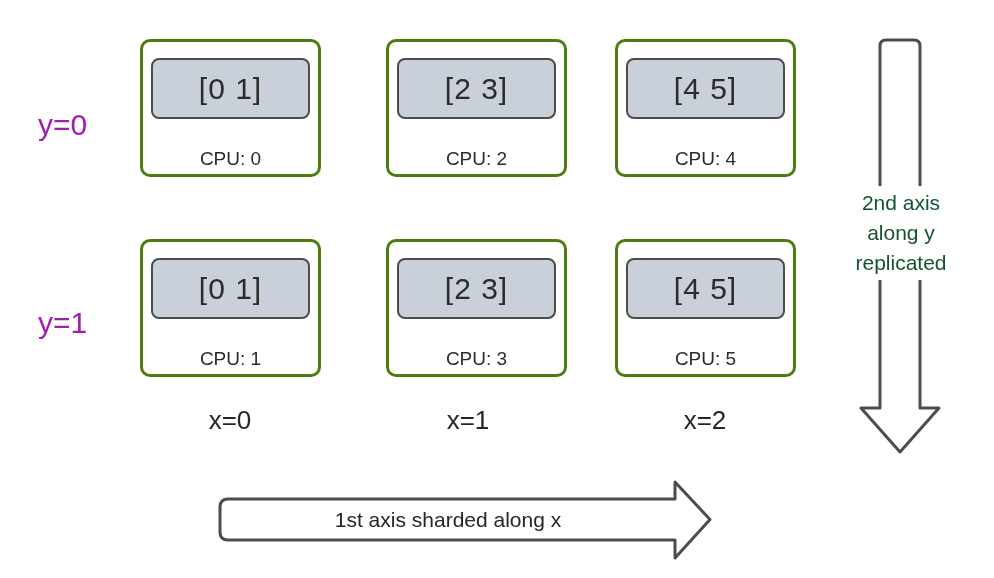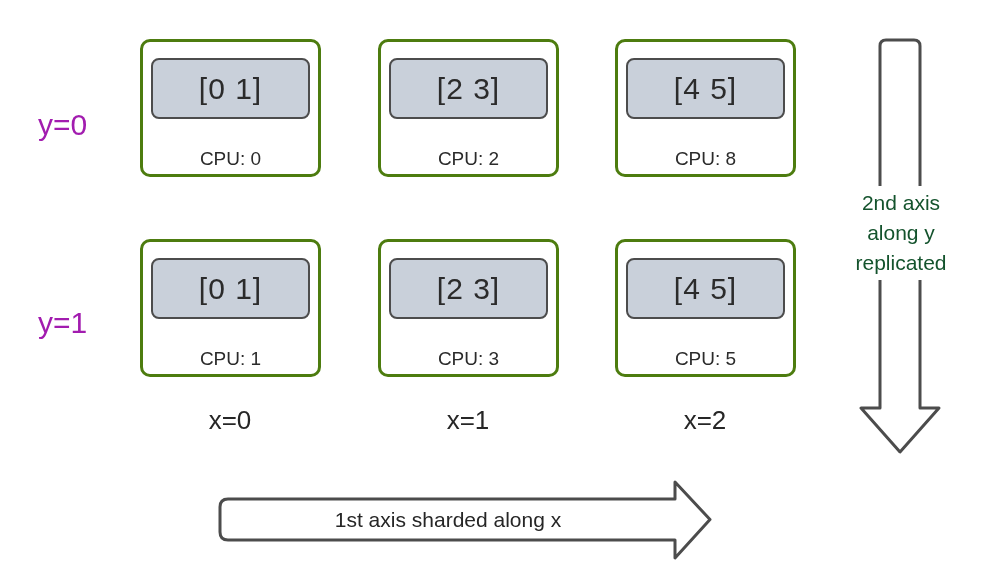--- a/index.html
+++ b/index.html
@@ -6,21 +6,21 @@
   .canvas{
     position:relative;width:994px;height:578px;background:#ffffff;
     font-family:"Liberation Sans", sans-serif;color:#2e2e2e;overflow:hidden;
   }
   
   .device{
     position:absolute;width:181px;height:138px;background:#ffffff;
     border:3px solid #4d7c0f;border-radius:10px;box-sizing:border-box;
   }
   .r0{top:39px}.r1{top:239px}
-  .c0{left:140px}.c1{left:378px}.c2{left:615px}
+  .c0{left:140px}.c1{left:386px}.c2{left:615px}
   .shard{
     position:absolute;left:8px;right:8px;top:16px;height:61px;
     background:#c9d0da;border:2.5px solid #4c4c4c;border-radius:8px;
     box-sizing:border-box;display:flex;align-items:center;justify-content:center;
     font-size:30px;color:#2b2b2b;letter-spacing:1px;
   }
   .cpu{
     position:absolute;left:0;right:0;top:100px;height:34px;line-height:34px;
     text-align:center;font-size:19px;color:#2b2b2b;
   }
@@ -68,21 +68,21 @@
   <div class="device r0 c0">
     <div class="shard">[0 1]</div>
     <div class="cpu">CPU: 0</div>
   </div>
   <div class="device r0 c1">
     <div class="shard">[2 3]</div>
     <div class="cpu">CPU: 2</div>
   </div>
   <div class="device r0 c2">
     <div class="shard">[4 5]</div>
-    <div class="cpu">CPU: 8</div>
+    <div class="cpu">CPU: 4</div>
   </div>
 
   <div class="device r1 c0">
     <div class="shard">[0 1]</div>
     <div class="cpu">CPU: 1</div>
   </div>
   <div class="device r1 c1">
     <div class="shard">[2 3]</div>
     <div class="cpu">CPU: 3</div>
   </div>

